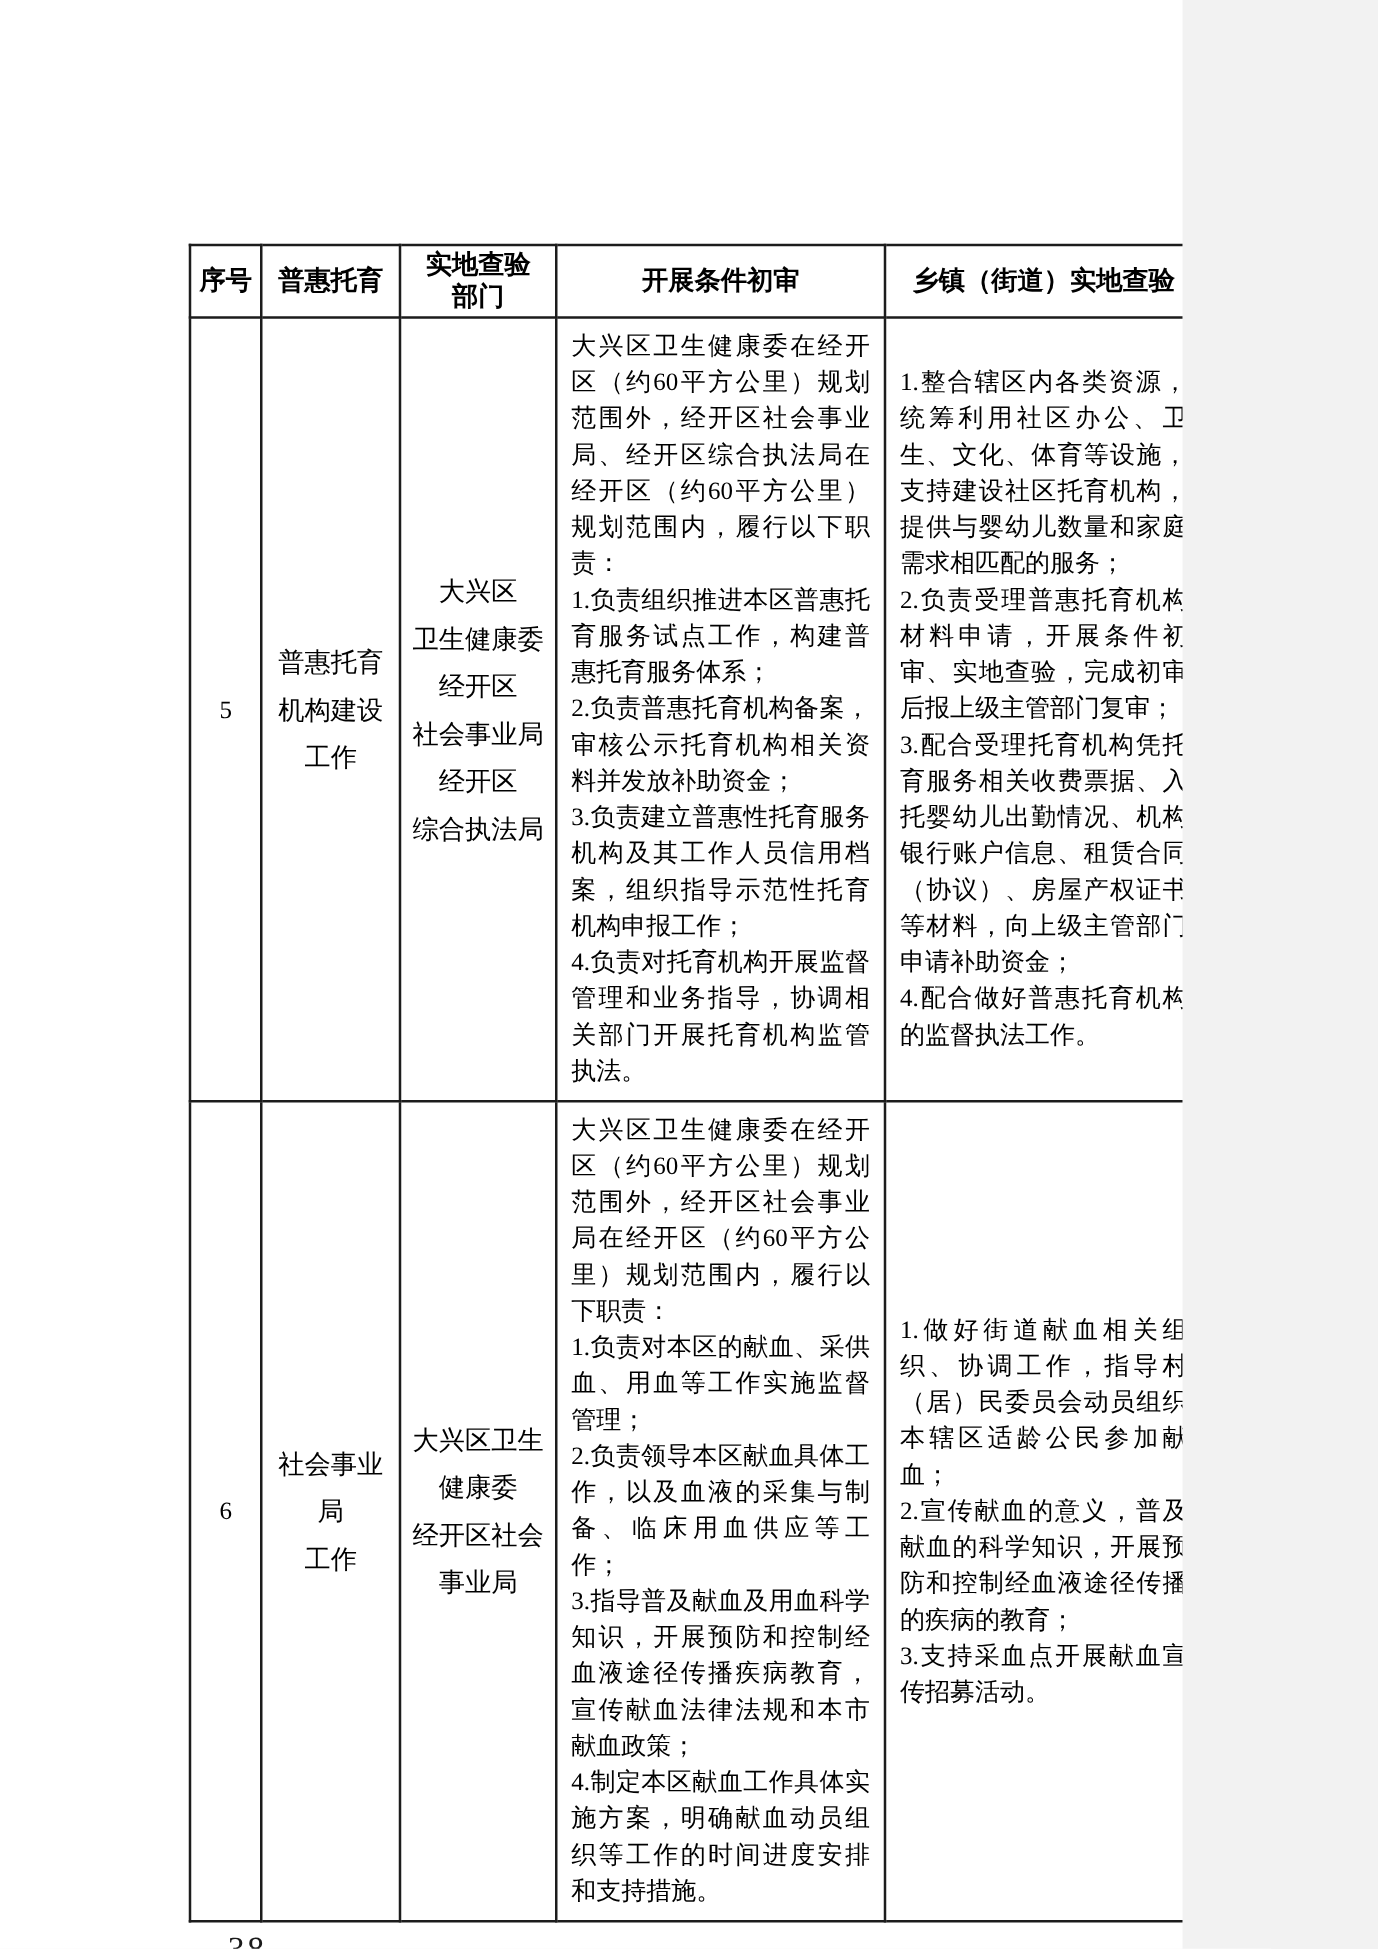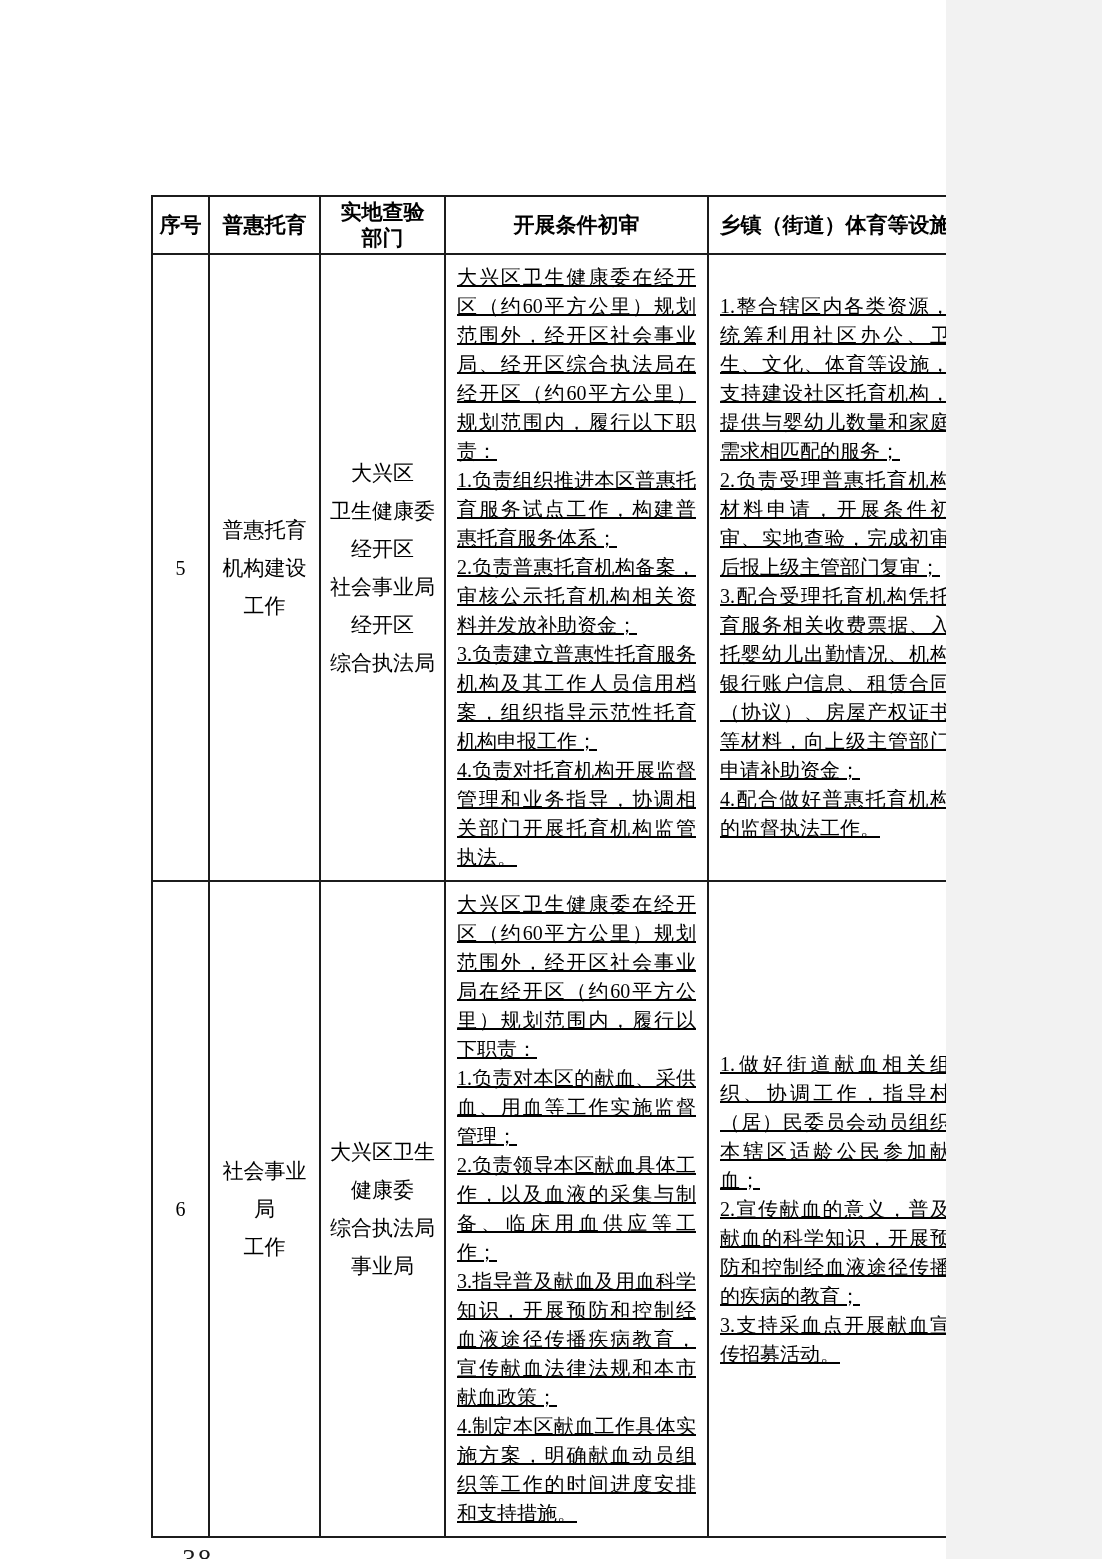--- a/index.html
+++ b/index.html
@@ -55,21 +55,20 @@
     padding: 4px 6px;
     margin-top: 34px;
   }
   td.index-cell { font-size: 20px; }
   td.duty-cell {
     text-align: justify;
     font-size: 20px;
     line-height: 29px;
     white-space: pre-line;
     padding: 8px 11px;
-    text-decoration: underline;
   }
   tr.row-5 { height: 555px; }
   tr.row-6 { height: 502px; }
 
   .footer-page-number {
     position: absolute;
     left: 150px;
     top: 1544px;
     font-size: 27px;
     letter-spacing: 2px;
@@ -90,21 +89,21 @@
       <col class="col-sup">
       <col class="col-town">
     </colgroup>
     <thead>
       <tr>
         <th>序号</th>
         <th>普惠托育</th>
         <th>实地查验
 部门</th>
         <th>开展条件初审</th>
-        <th>乡镇（街道）体育等设施</th>
+        <th>乡镇（街道）实地查验</th>
       </tr>
     </thead>
     <tbody>
       <tr class="row-5">
         <td class="center-cell index-cell">5</td>
         <td class="center-cell">普惠托育
 机构建设
 工作</td>
         <td class="center-cell">大兴区
 卫生健康委
@@ -121,21 +120,21 @@
 2.负责受理普惠托育机构材料申请，开展条件初审、实地查验，完成初审后报上级主管部门复审；
 3.配合受理托育机构凭托育服务相关收费票据、入托婴幼儿出勤情况、机构银行账户信息、租赁合同（协议）、房屋产权证书等材料，向上级主管部门申请补助资金；
 4.配合做好普惠托育机构的监督执法工作。</td>
       </tr>
       <tr class="row-6">
         <td class="center-cell index-cell">6</td>
         <td class="center-cell">社会事业局
 工作</td>
         <td class="center-cell">大兴区卫生
 健康委
-综合执法局
+经开区社会
 事业局</td>
         <td class="duty-cell">大兴区卫生健康委在经开区（约60平方公里）规划范围外，经开区社会事业局在经开区（约60平方公里）规划范围内，履行以下职责：
 1.负责对本区的献血、采供血、用血等工作实施监督管理；
 2.负责领导本区献血具体工作，以及血液的采集与制备、临床用血供应等工作；
 3.指导普及献血及用血科学知识，开展预防和控制经血液途径传播疾病教育，宣传献血法律法规和本市献血政策；
 4.制定本区献血工作具体实施方案，明确献血动员组织等工作的时间进度安排和支持措施。</td>
         <td class="duty-cell">1.做好街道献血相关组织、协调工作，指导村（居）民委员会动员组织本辖区适龄公民参加献血；
 2.宣传献血的意义，普及献血的科学知识，开展预防和控制经血液途径传播的疾病的教育；
 3.支持采血点开展献血宣传招募活动。</td>
       </tr>

